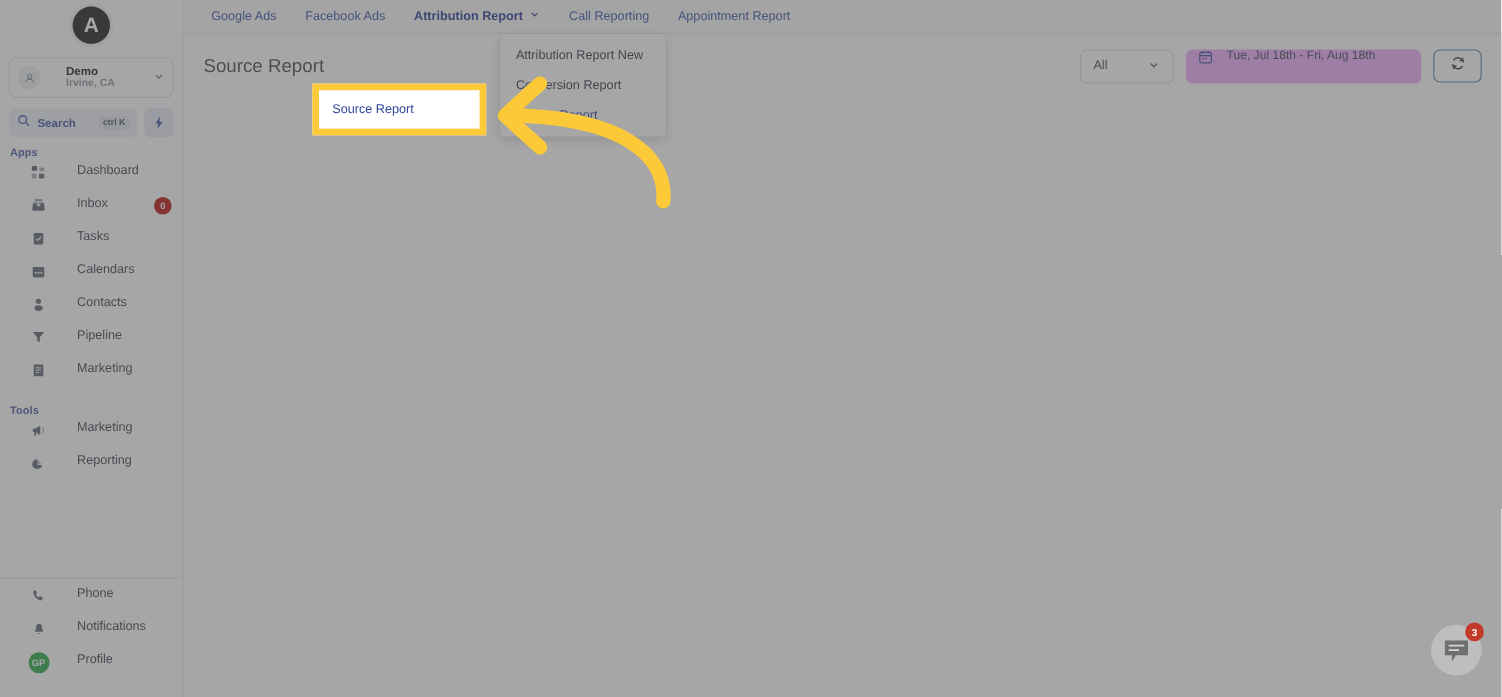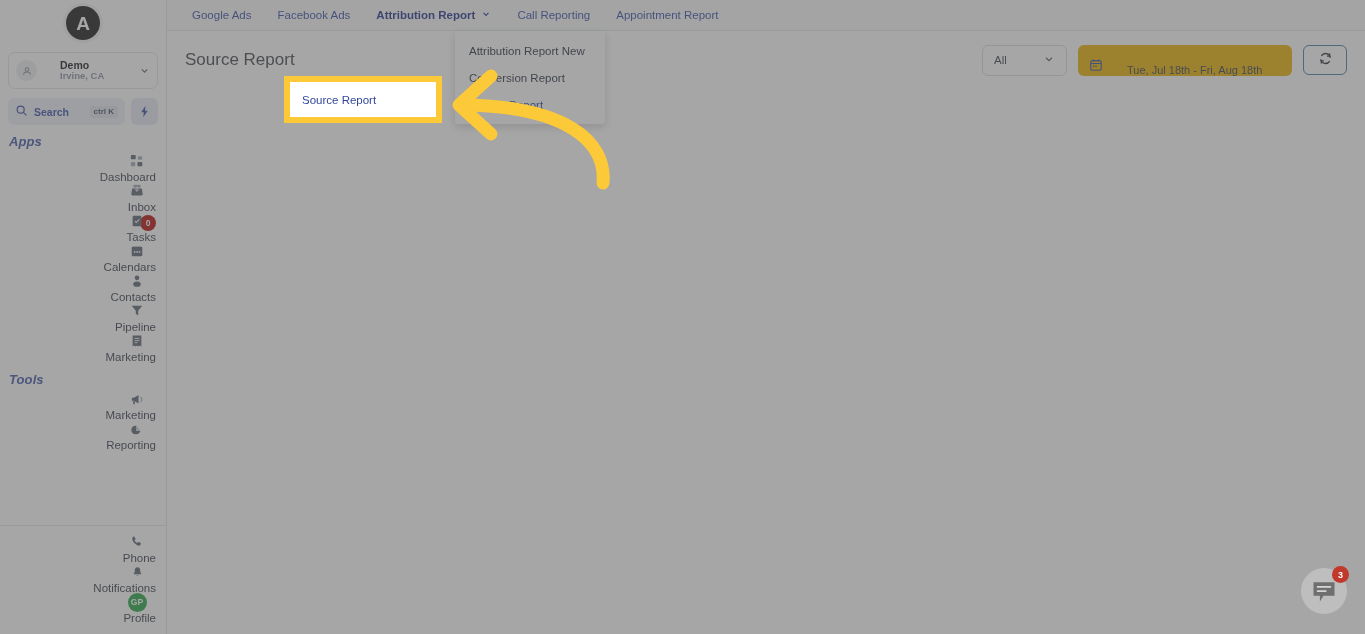--- a/index.html
+++ b/index.html
@@ -99,38 +99,36 @@
     line-height: 1;
   }
   .bolt-box {
     width: 27px; height: 27px;
     background: #e7ebf5; border-radius: 6px;
     display: flex; align-items: center; justify-content: center;
     flex: 0 0 auto;
   }
 
   .sb-section-label {
-    font-size: 13px;
+    font-size: 10px;
     color: #4558a8;
     font-weight: bold;
     padding: 9px 0 4px 9px;
     letter-spacing: .1px;
-    font-style: italic;
   }
 
   .nav-scroll { flex: 1 1 auto; overflow: hidden; }
 
   .nav-item {
     height: 30px;
     display: flex;
-    align-items: flex-end;
+    align-items: flex-start;
     padding: 0 10px 0 16px;
-    gap: 2px;
+    gap: 16px;
     position: relative;
-    flex-direction: column;
   }
   .nav-ico {
     width: 38px; height: 16px;
     display: flex; align-items: center; justify-content: center;
     flex: 0 0 auto;
     color: #5d6675;
   }
   .nav-label {
     font-size: 11.5px;
     color: #39414e;
@@ -214,25 +212,25 @@
     border: 1px solid #d7dbe2;
     border-radius: 6px;
     display: flex; align-items: center;
     justify-content: space-between;
     padding: 0 11px;
     background: #fff;
   }
   .select-all span { font-size: 11.5px; color: #3c4350; }
   .date-box {
     width: 214px; height: 31px;
-    background: #eab308;
+    background: #f0abfc;
     border-radius: 6px;
-    display: flex; align-items: flex-end;
+    display: flex; align-items: flex-start;
     padding: 0 11px;
-    gap: 24px;
+    gap: 12px;
   }
   .date-text { font-size: 11px; color: #3c4350; white-space: nowrap; }
   .refresh-btn {
     width: 44px; height: 30px;
     border: 1px solid #4d7fa3;
     border-radius: 6px;
     background: #fff;
     display: flex; align-items: center; justify-content: center;
   }
 

